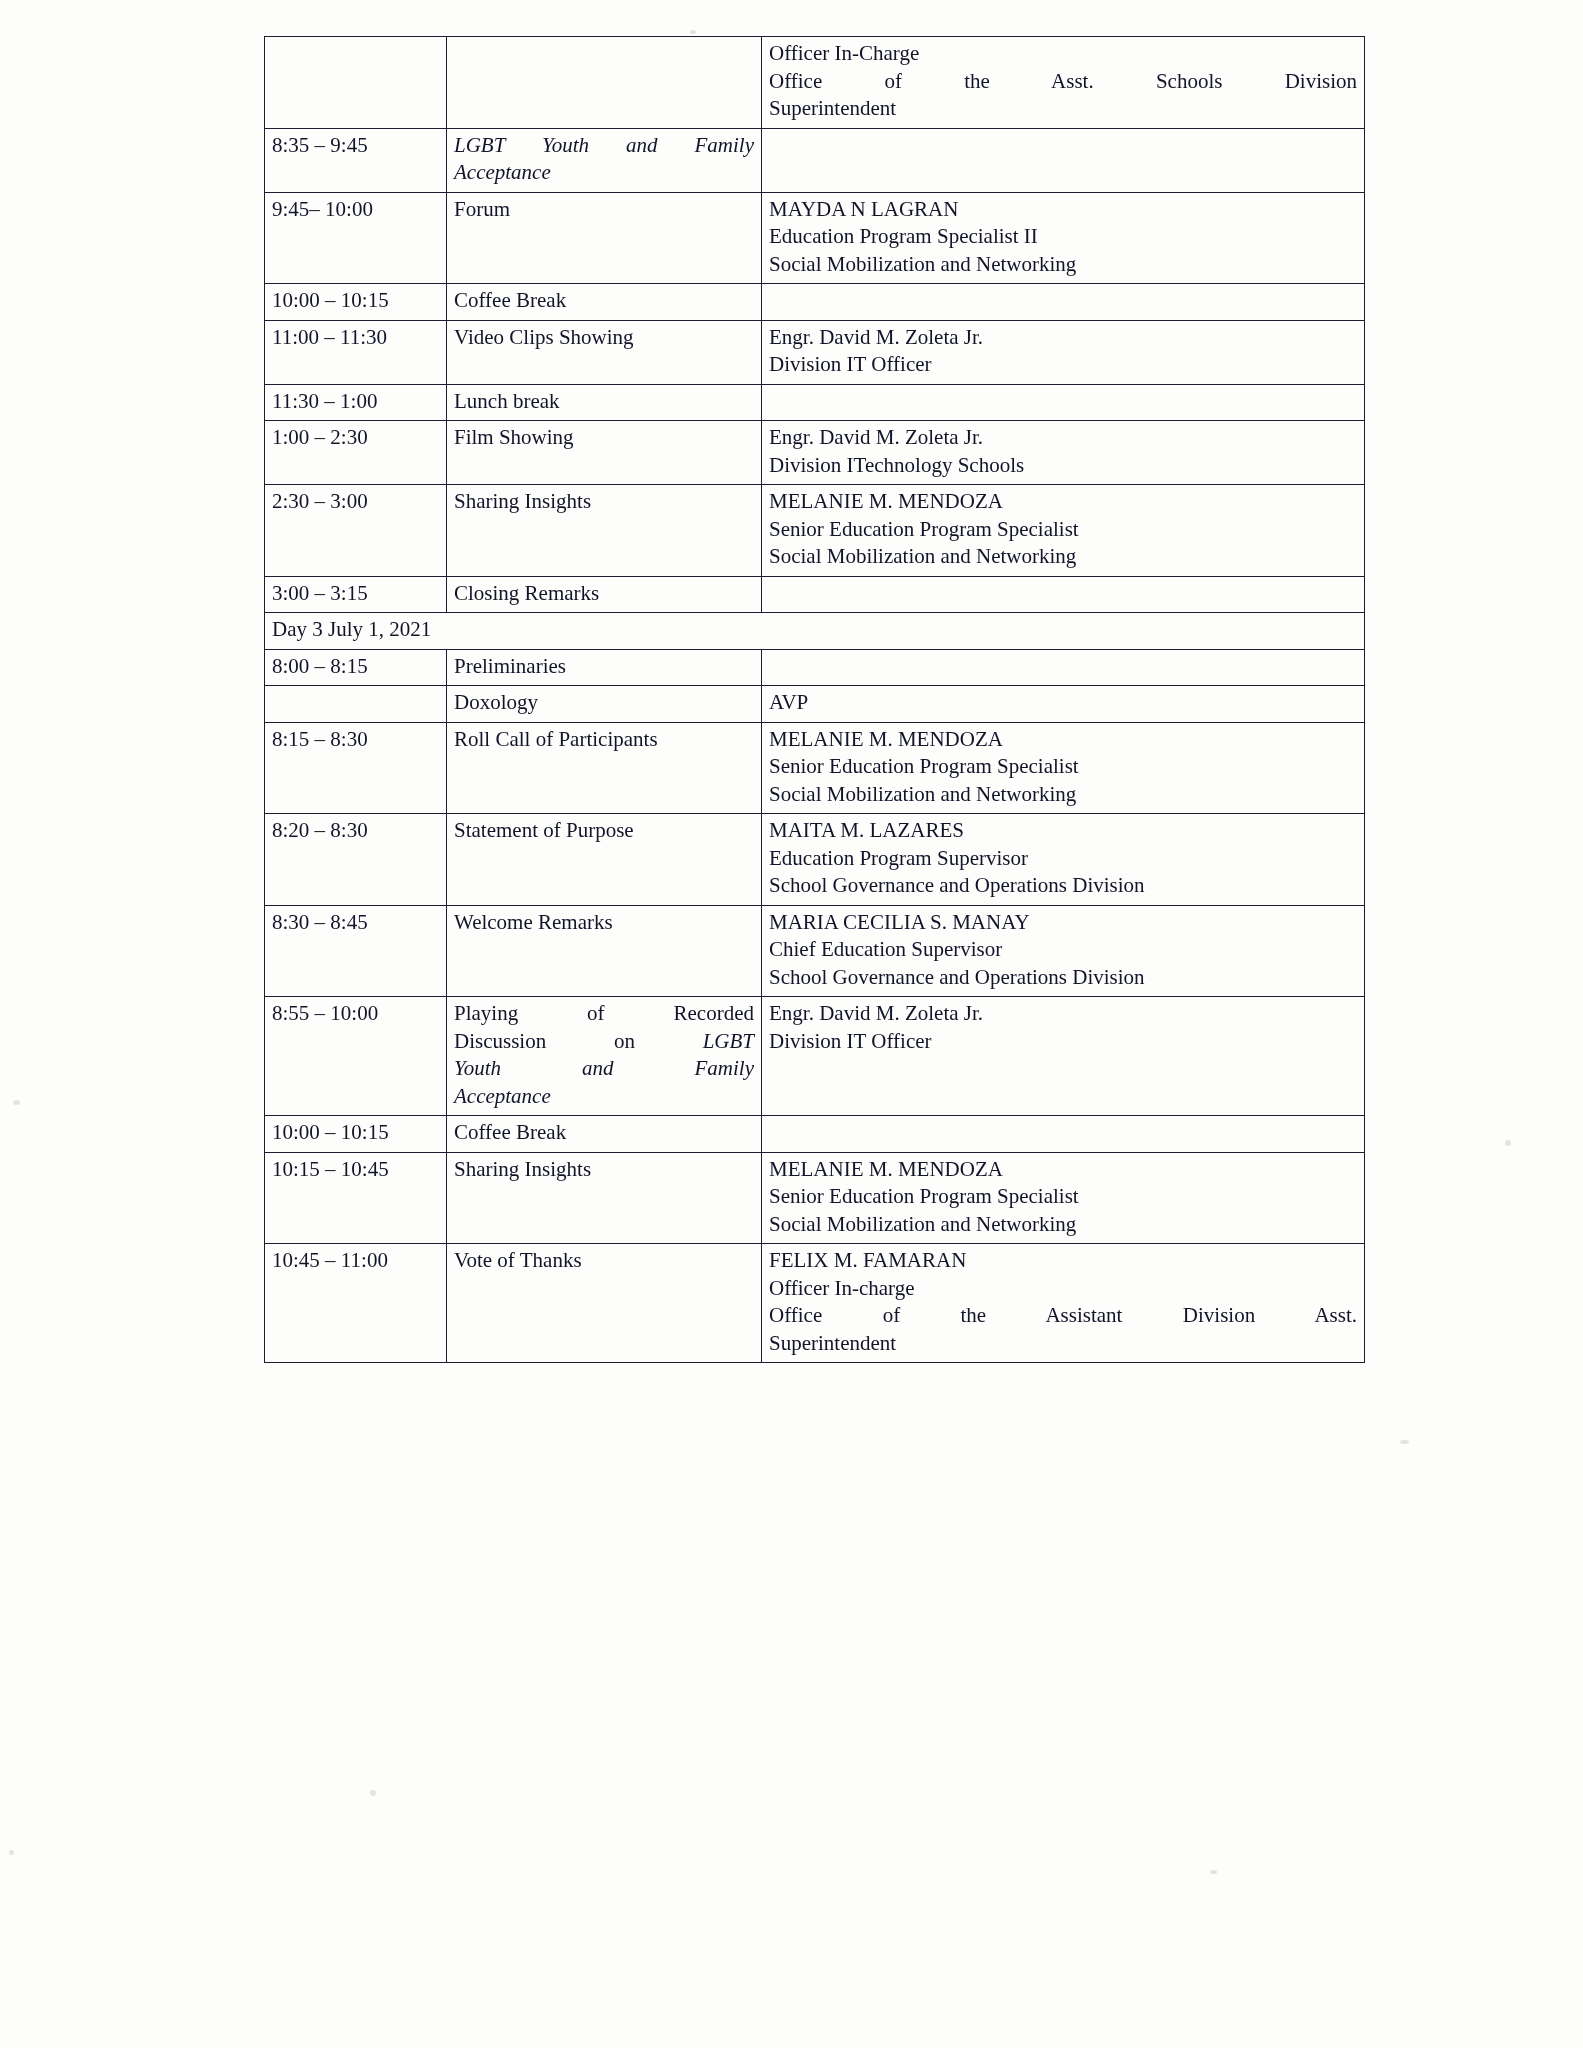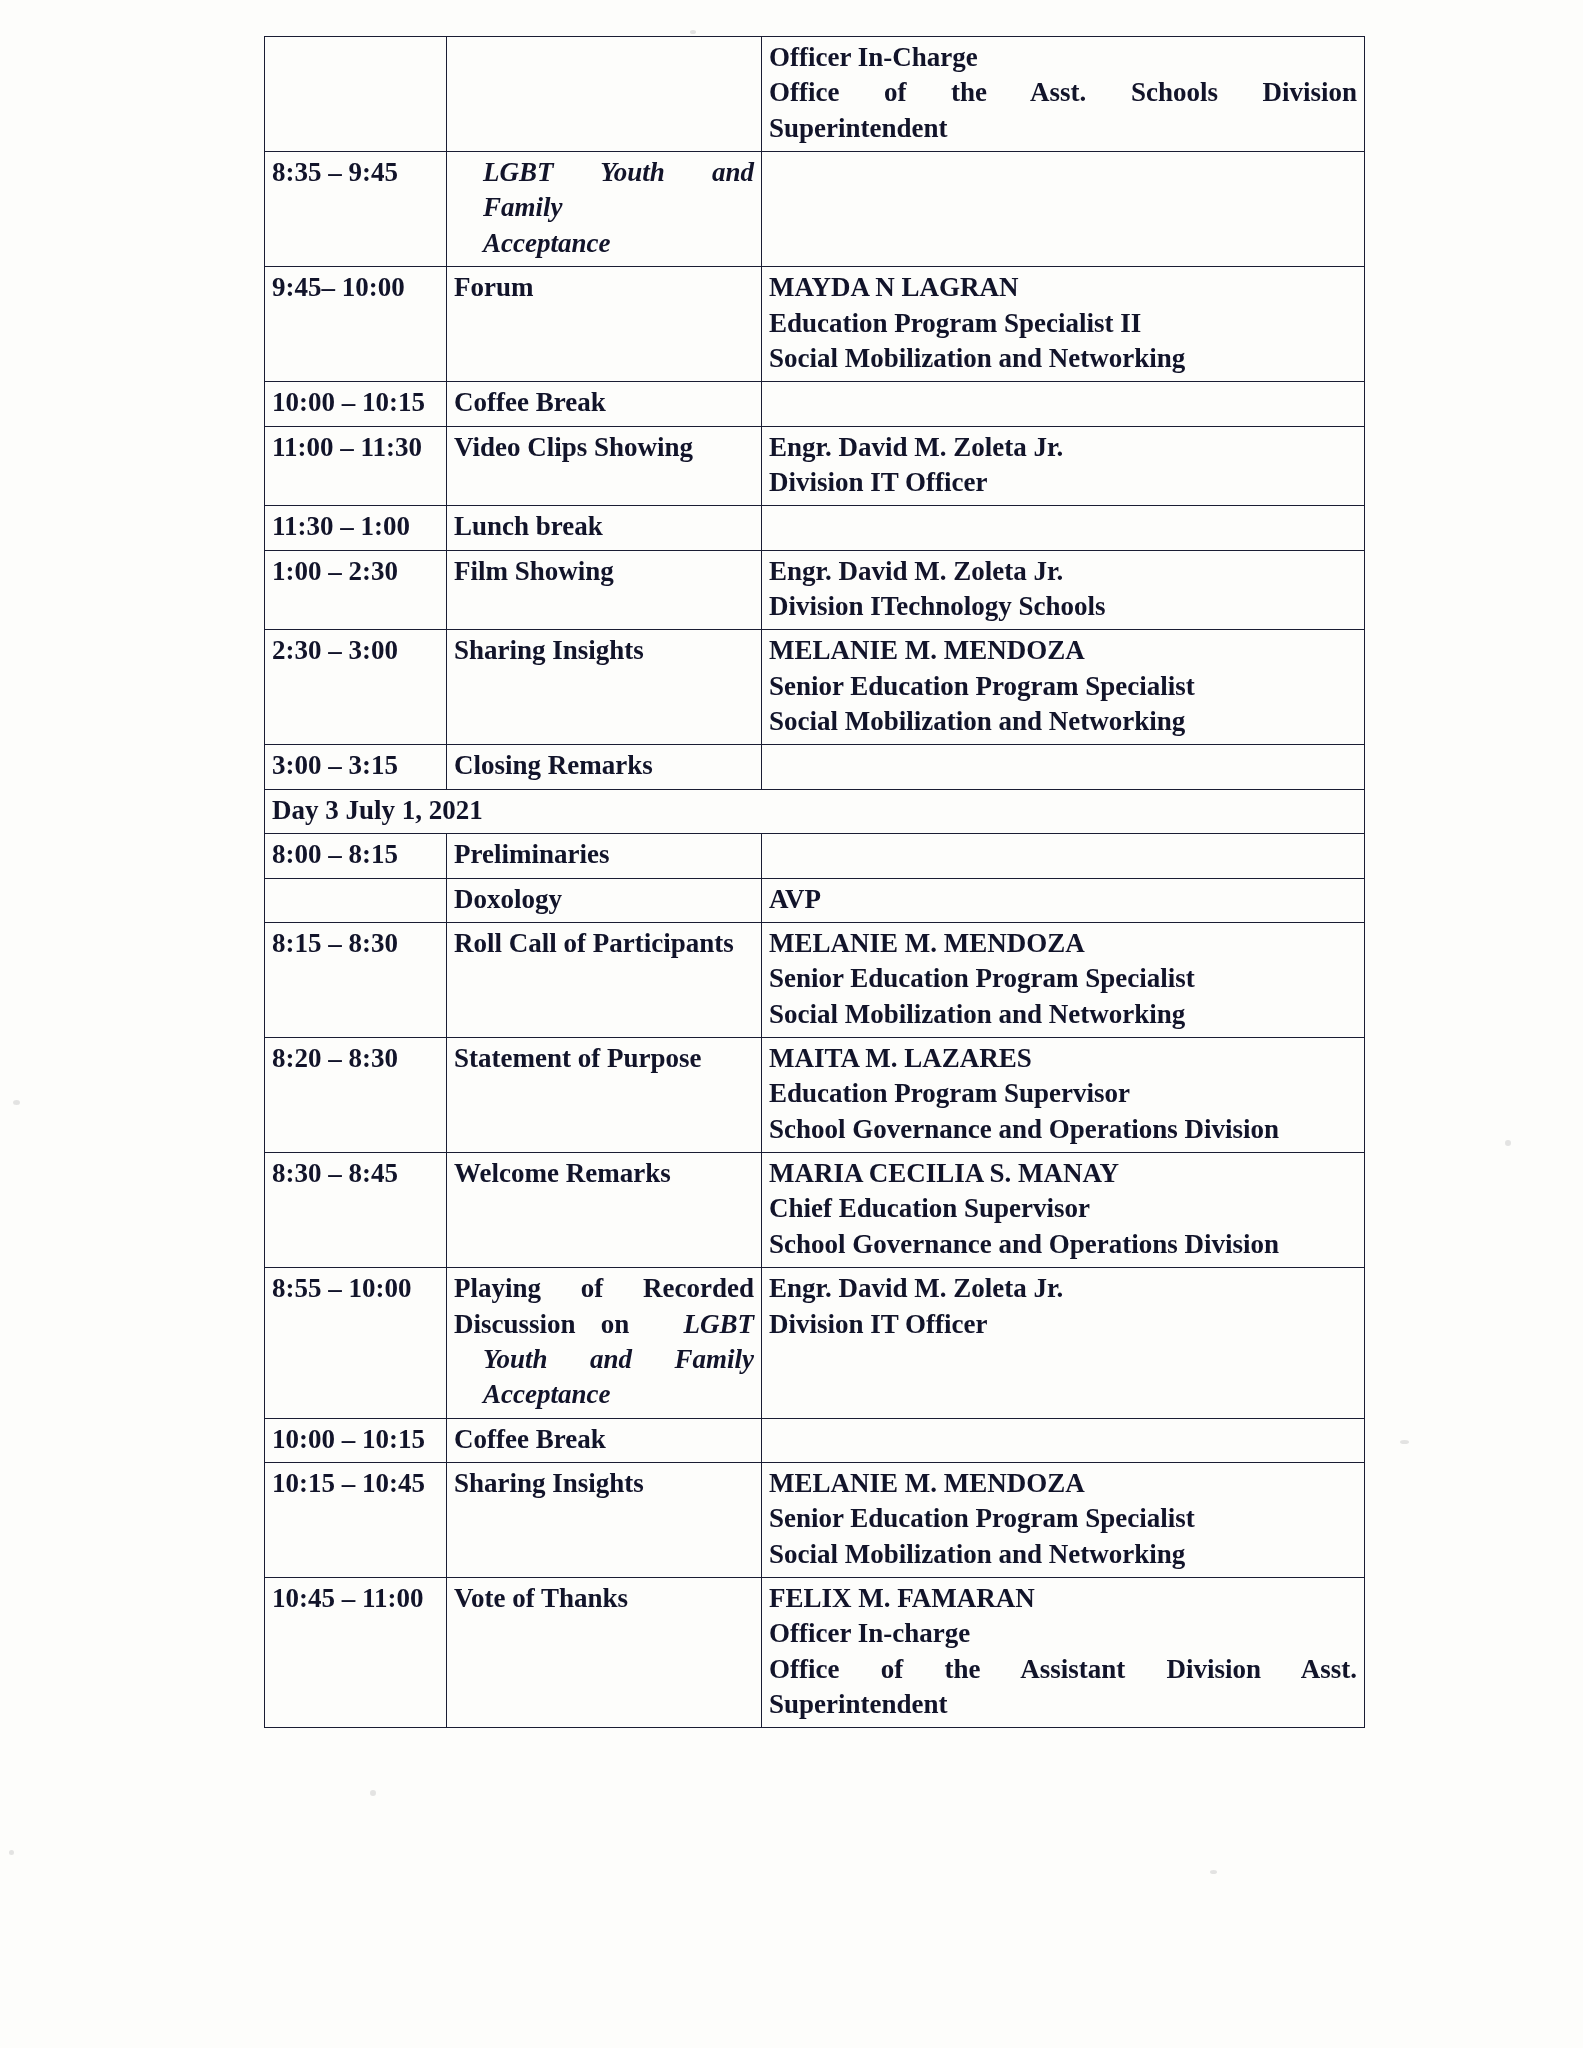--- a/index.html
+++ b/index.html
@@ -29,38 +29,37 @@
     border-radius: 50%;
     opacity: .5;
   }
   table.agenda {
     position: absolute;
     top: 36px;
     left: 264px;
     width: 1100px;
     border-collapse: collapse;
     table-layout: fixed;
-    font-size: 27px;
+    font-size: 21px;
     line-height: 1.31;
-    font-weight: bold;
   }
   table.agenda td {
     border: 1.4px solid #1a1d33;
     padding: 3px 7px 5px 7px;
     vertical-align: top;
   }
   col.c-time { width: 182px; }
   col.c-act  { width: 315px; }
   col.c-per  { width: 603px; }
 
   .justify {
     text-align: justify;
     text-align-last: justify;
   }
-  .italic { font-style: italic; margin-left: 29px; }
+  .italic { font-style: italic; }
   .daybar td { }
   .line { display: block; }
 </style>
 </head>
 <body>
 
 <div class="page">
 
   <span class="speck" style="left:13px;  top:1100px; width:7px;  height:5px;"></span>
   <span class="speck" style="left:1505px; top:1140px; width:6px;  height:6px;"></span>

